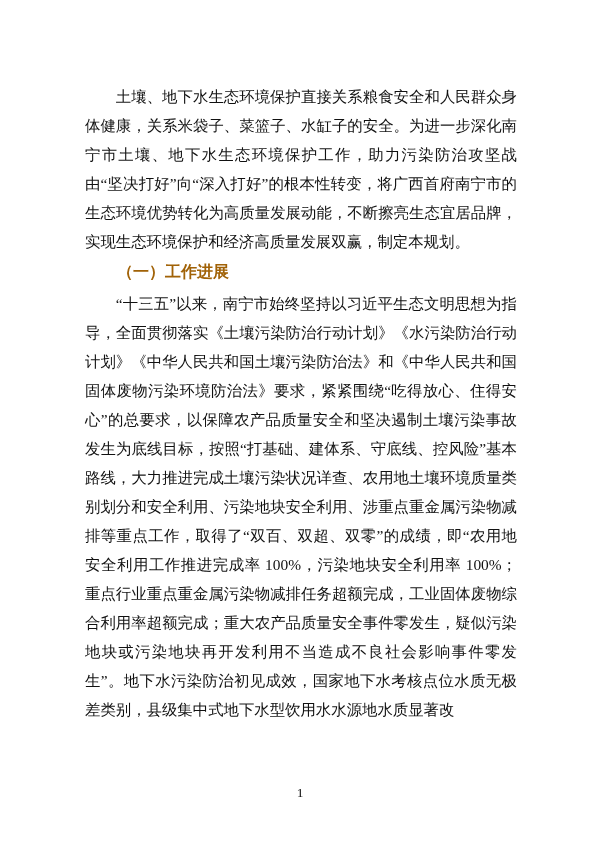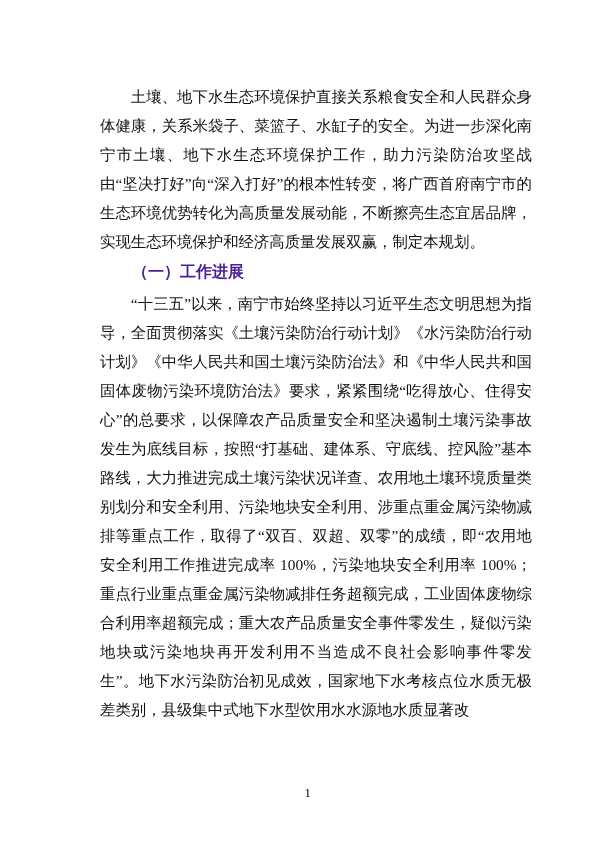--- a/index.html
+++ b/index.html
@@ -1,15 +1,15 @@
 <!DOCTYPE html>
 <html><head>
 <meta charset="utf-8">
 <style>
-  * { box-sizing: border-box; margin-left: 15px; }
+  * { box-sizing: border-box; }
   html, body { margin: 0; padding: 0; background: #ffffff; }
 
   .page {
     position: relative;
     width: 600px;
     height: 848px;
     margin: 0 auto;
     background: #ffffff;
     overflow: hidden;
   }
@@ -43,21 +43,21 @@
     line-height: 33px;
     text-align: left;
   }
 
   .subheading {
     margin: 0 0 1px 0;
     padding: 0;
     font-family: "Liberation Serif", "DejaVu Serif", serif;
     font-size: 16px;
     font-weight: bold;
-    color: #4c1d95;
+    color: #a16207;
     text-indent: 2em;
     line-height: 32px;
     text-align: left;
   }
 
   .page-number {
     position: absolute;
     left: 0;
     right: 0;
     top: 785px;

